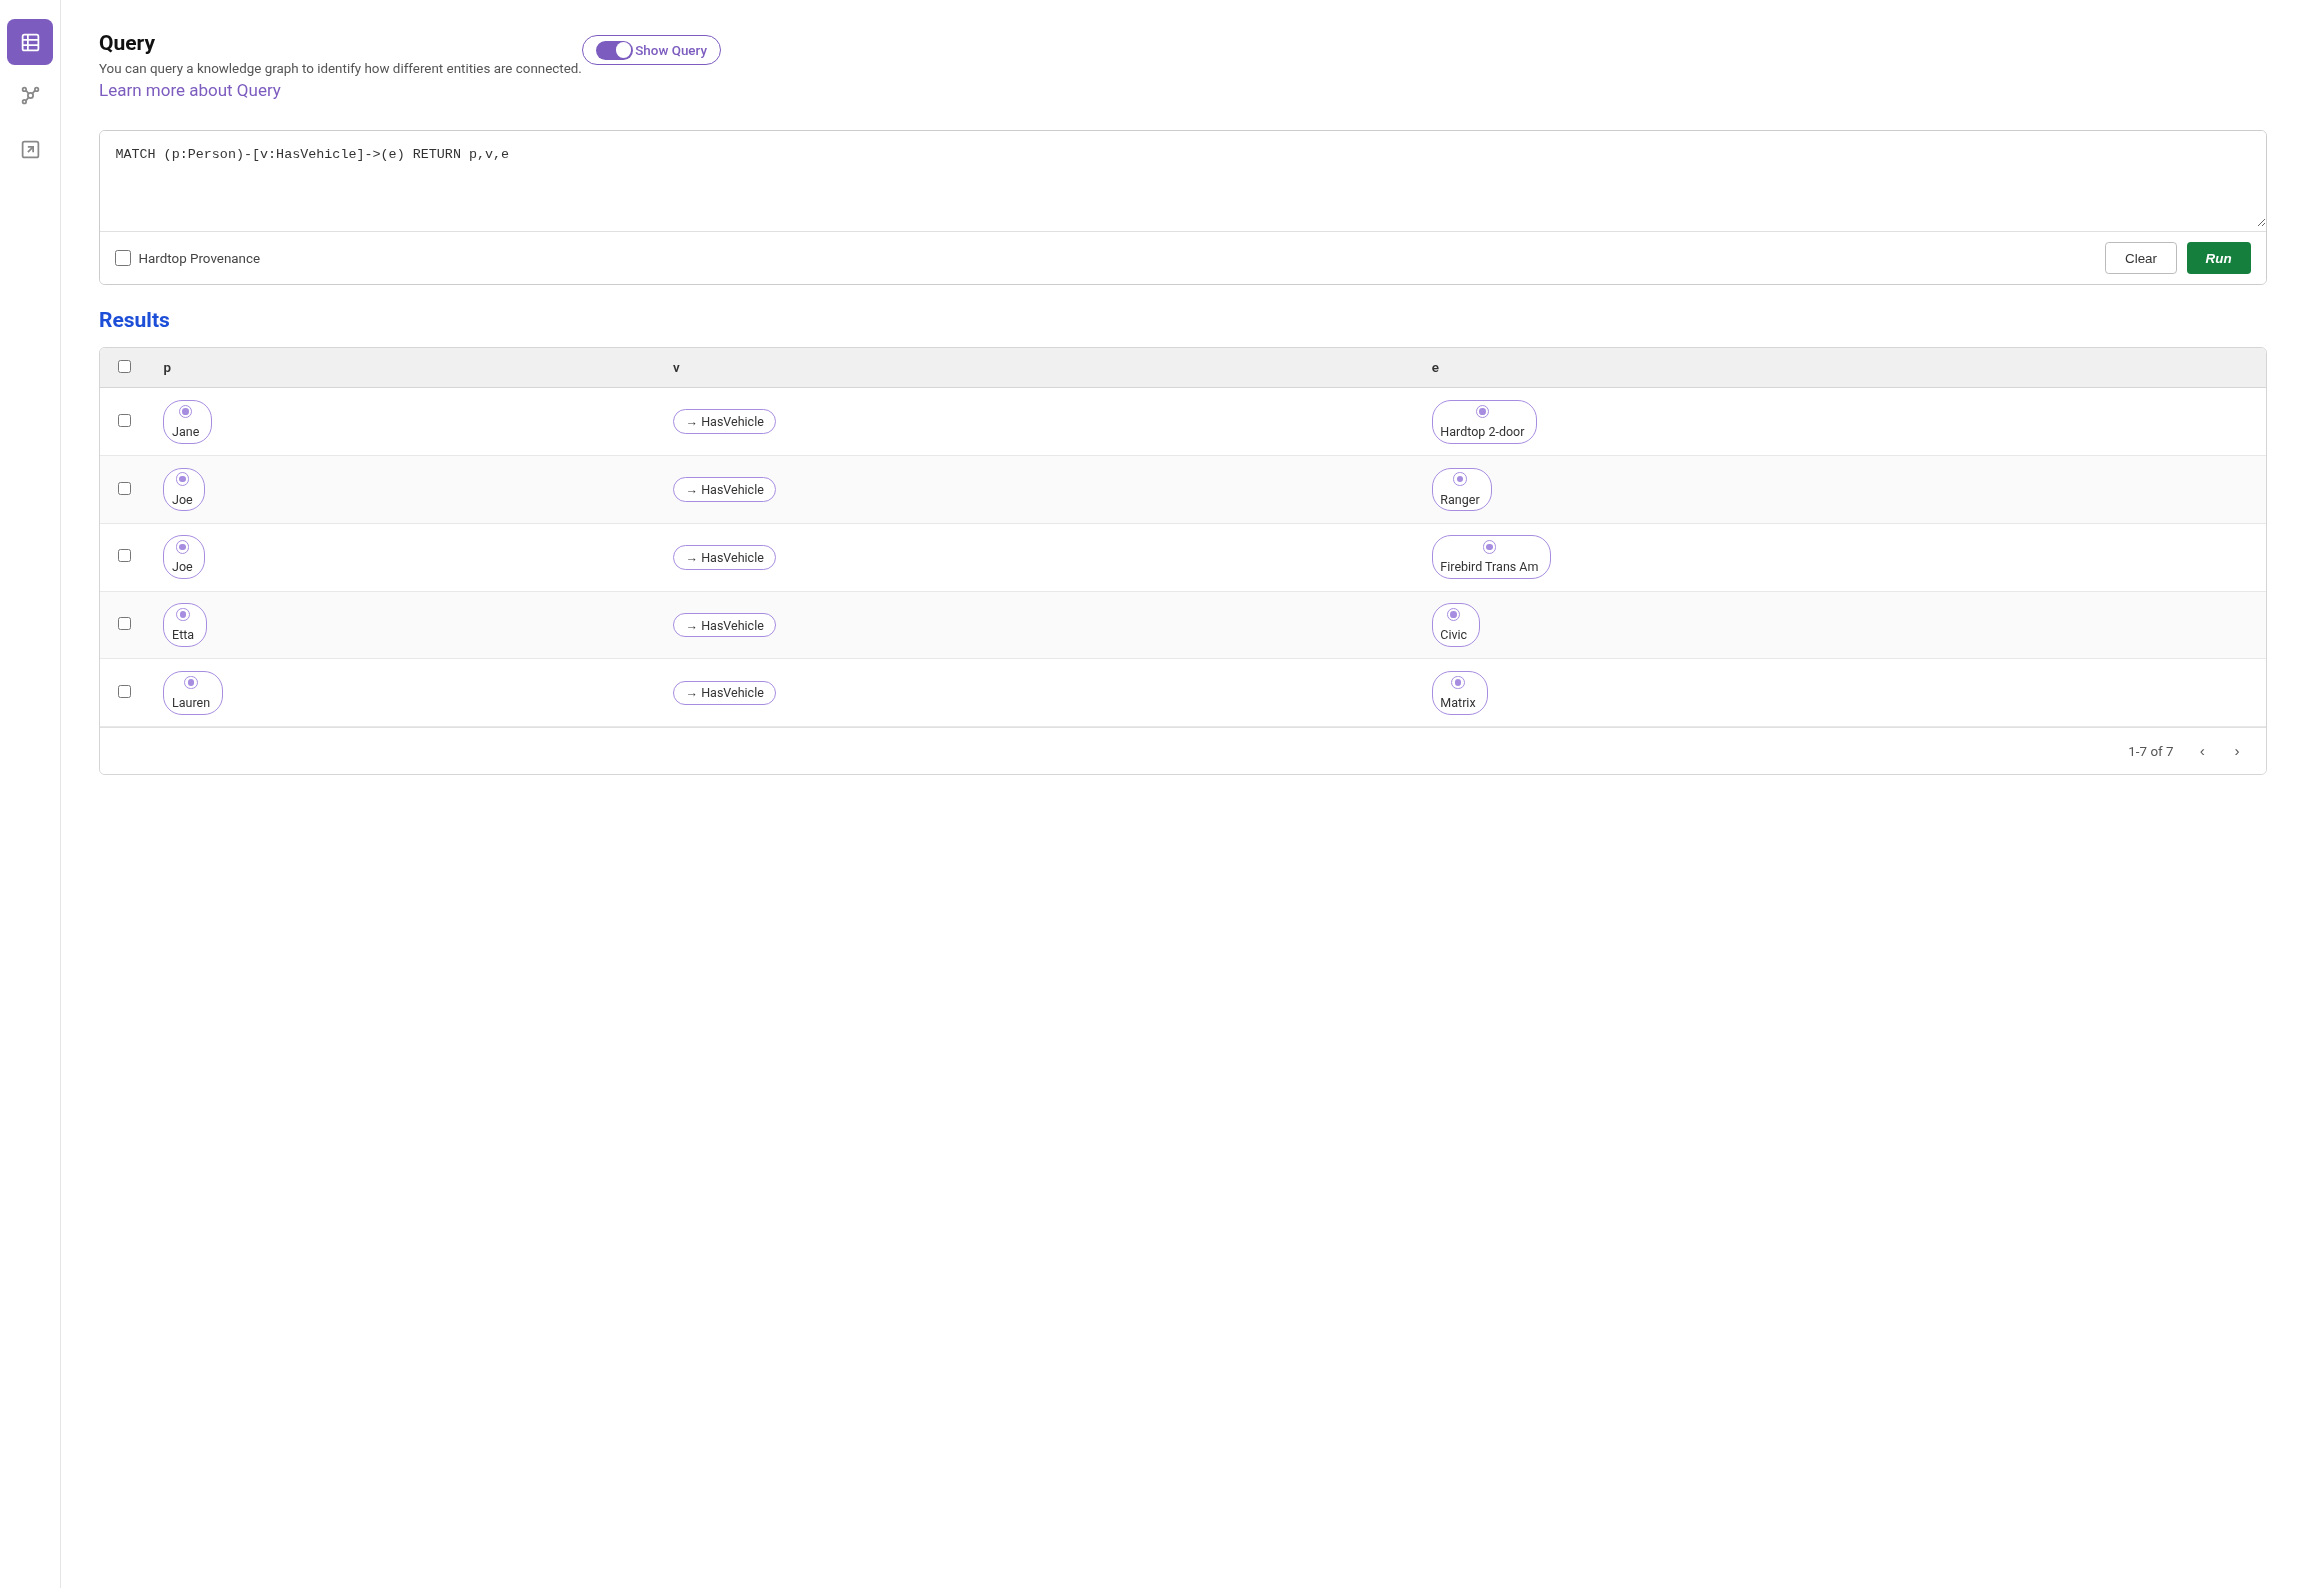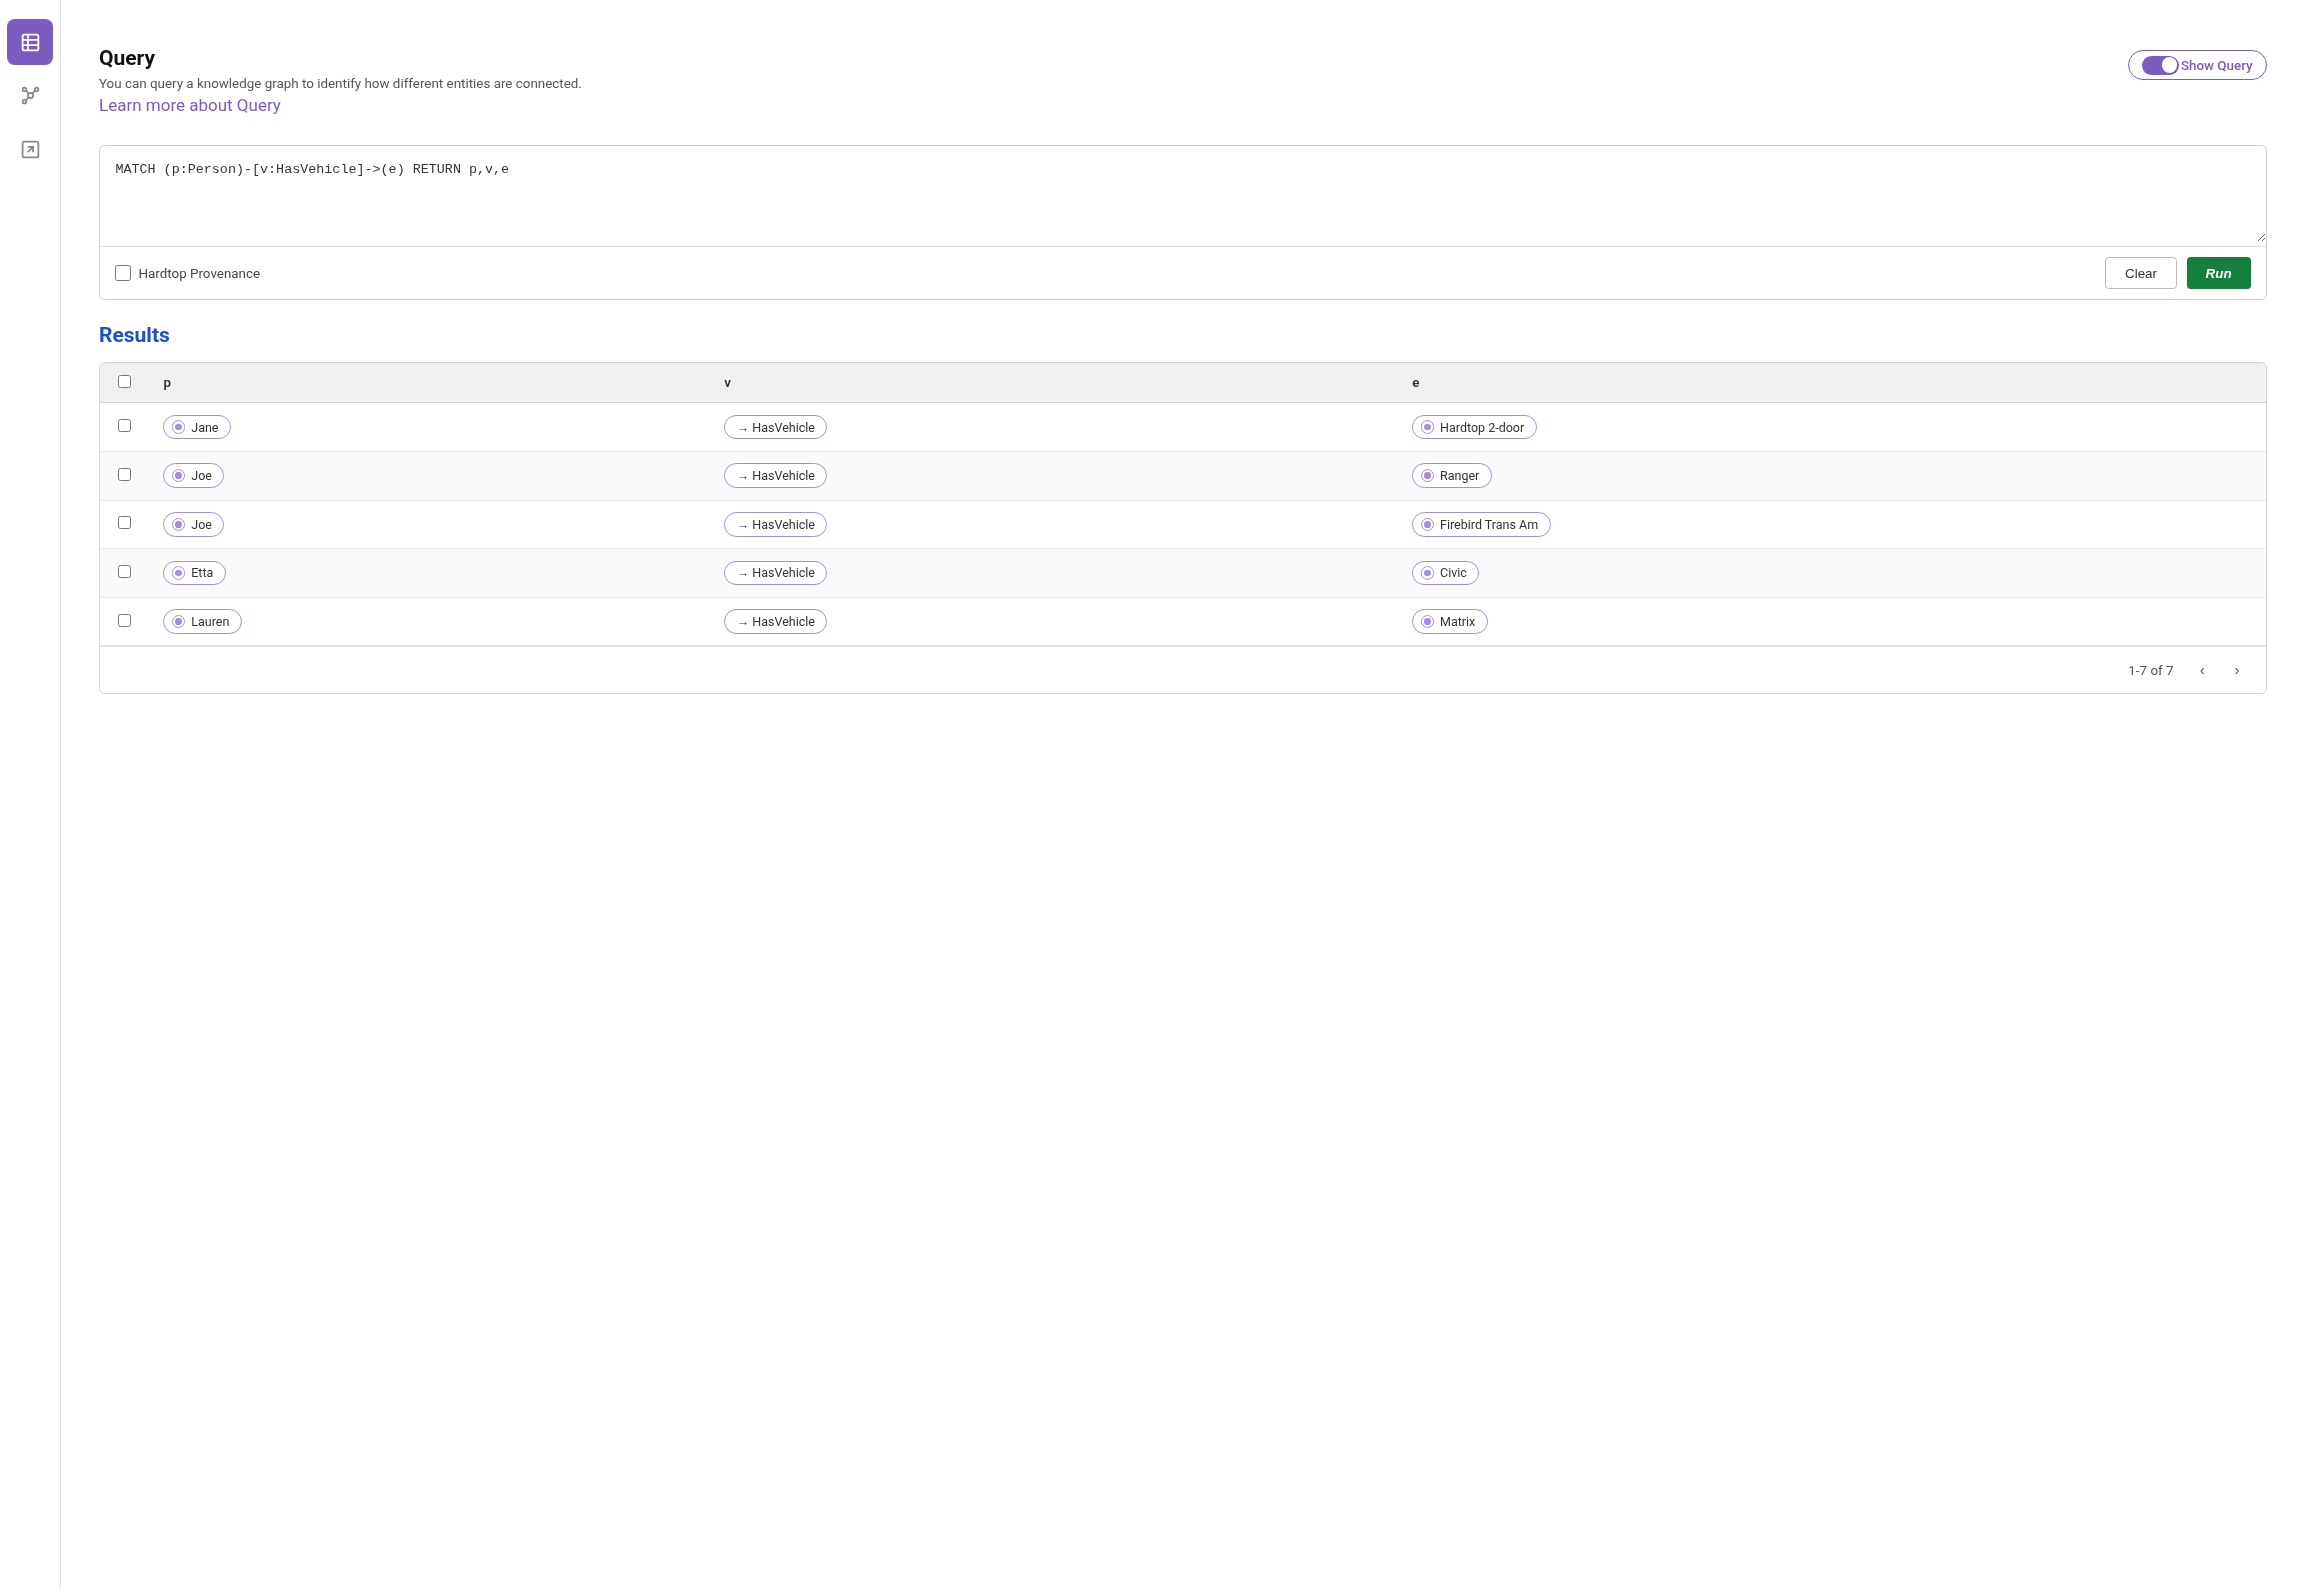--- a/index.html
+++ b/index.html
@@ -65,23 +65,21 @@
       font-size: 17px;
       color: #7c5cbf;
       text-decoration: none;
       margin-bottom: 15.4px;
       display: inline-block;
     }
 
     .header-row {
       display: flex;
       align-items: flex-start;
-      justify-content: space-between;
       margin-bottom: 15.4px;
-      margin-top: 15px;
     }
     .header-left {}
     .header-right {
       display: flex;
       align-items: center;
       gap: 9.6px;
       margin-top: 3.8px;
     }
 
     
@@ -233,20 +231,21 @@
     .pill {
       display: inline-flex;
       align-items: center;
       gap: 5.8px;
       border: 1.4px solid #a78de0;
       border-radius: 19px;
       padding: 3.8px 11.5px 3.8px 7.7px;
       color: #333;
       font-size: 12.5px;
       background: #fff;
+      flex-direction: column;
     }
     .pill-dot {
       width: 13.4px;
       height: 13.4px;
       border-radius: 50%;
       border: 1.9px solid #a78de0;
       background: #fff;
       flex-shrink: 0;
       display: flex;
       align-items: center;

